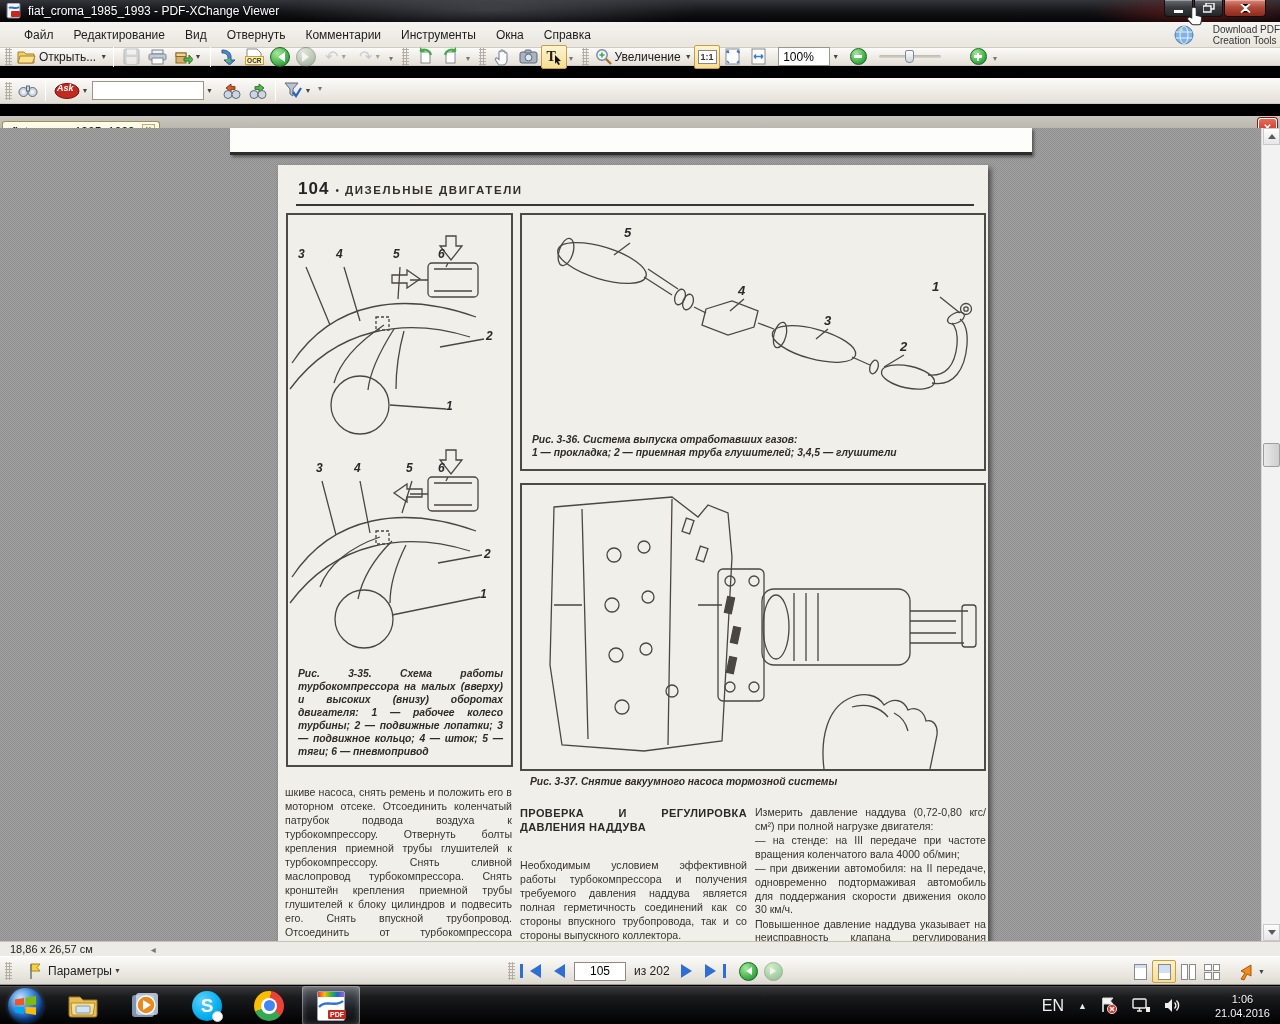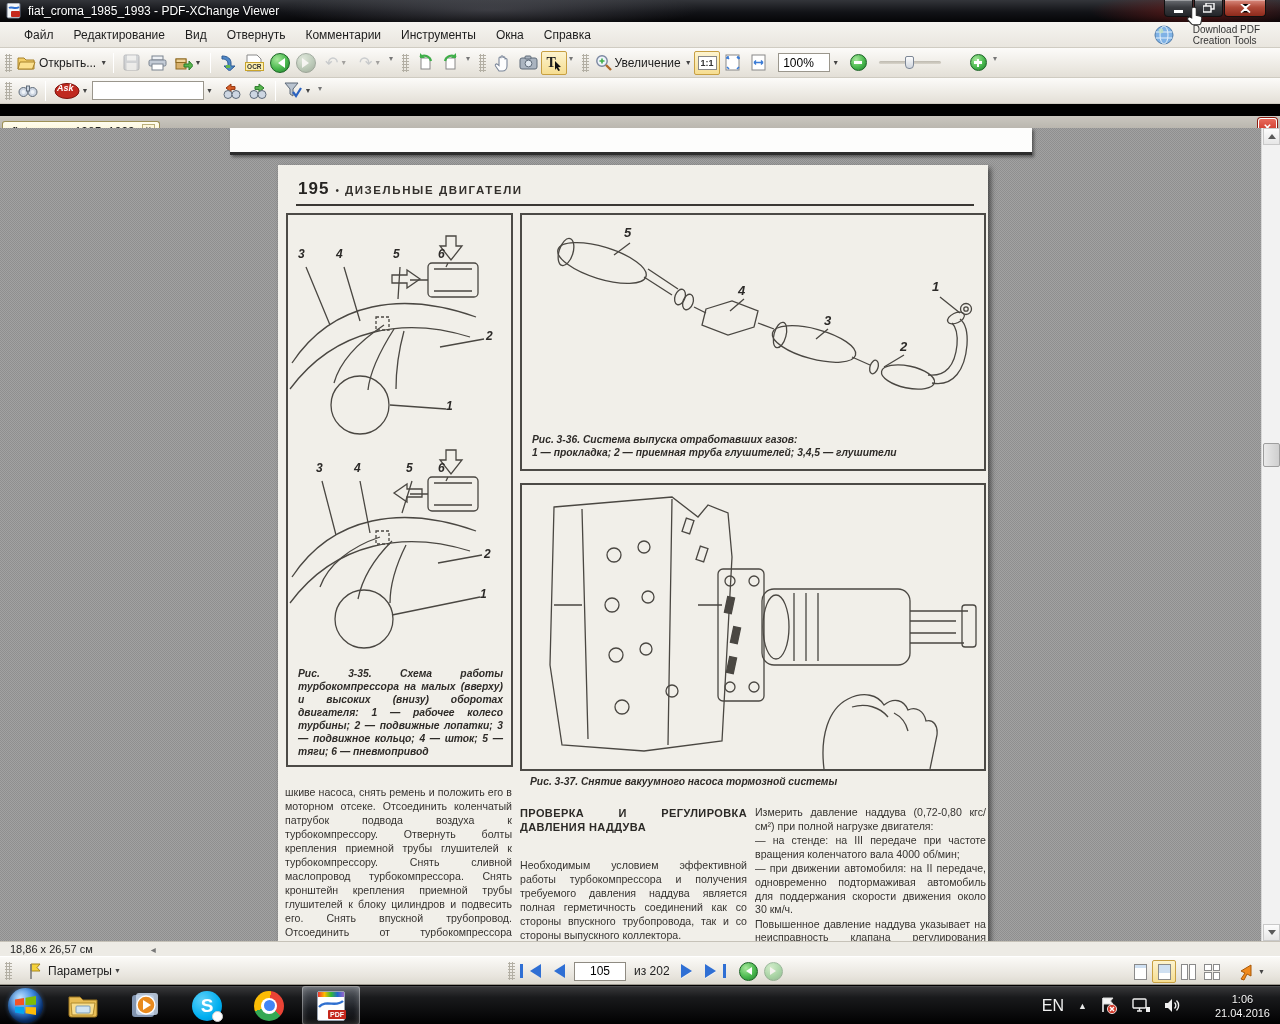--- a/index.html
+++ b/index.html
@@ -19,28 +19,28 @@
   .winbtn { width:29px; height:17px; border:1px solid #101010; border-top:none;
     background:linear-gradient(#6a6d72,#3a3c40 45%,#222428); border-radius:0 0 4px 4px;
     display:flex; align-items:center; justify-content:center; margin-left:1px; box-shadow:inset 0 1px 0 rgba(255,255,255,.35);}
   .winbtn.close { width:42px; background:linear-gradient(#d98a7d,#b14a39 45%,#8d2a1c); }
 
   
   .menubar { position:absolute; left:0; top:22px; width:1280px; height:26px;
     background:linear-gradient(#f6f4f0,#e9e6df); border-bottom:1px solid #d0ccc2; display:flex; align-items:center; }
   .menu-item { font-size:12px; color:#1d1d1d; padding:10px 10px; }
   .menu-item:first-child { margin-left:14px; }
-  .promo { position:absolute; right:20px; top:0px; height:26px; display:flex; align-items:center; font-size:10px; color:#333; line-height:11px;gap:13px; }
+  .promo { position:absolute; right:0; top:0px; height:26px; display:flex; align-items:center; font-size:10px; color:#333; line-height:11px;gap:13px; }
   .promo .globe { width:22px; height:22px; margin-right:5px; }
   .hand-cursor { position:absolute; right:74px; top:6px; width:20px; height:22px; z-index:50; }
 
   
   .toolbar { position:absolute; left:0; width:1280px; background:linear-gradient(#fcfbf9,#ebe8e1 70%,#e3dfd7);
     border-bottom:1px solid #cfcbc1; display:flex; align-items:center; }
-  .tb1 { top:48px; height:30px;align-items:center; }
+  .tb1 { top:48px; height:18px;align-items:center; }
   .tb2 { top:78px; height:26px; }
   .grip { width:7px; height:18px; margin:0 3px 0 5px;
     background-image:radial-gradient(#b3afa4 1px, transparent 1.1px); background-size:3px 3px; }
   .sep { width:1px; height:20px; background:#c6c2b8; border-right:1px solid #fff; margin:0 4px; }
   .tbtn { height:24px; min-width:26px; display:flex; align-items:center; justify-content:center; padding:0 2px; position:relative; }
   .tbtn.disabled { opacity:.45; filter:grayscale(.7); }
   .tbtn.active-tool { background:linear-gradient(#fdf4d0,#f6dd90); border:1px solid #c79f42; border-radius:2px; }
   .dd { font-size:7px; color:#444; margin-left:2px; }
   .ovf { font-size:8px; color:#777; margin:6px 4px 0 2px; align-self:flex-start; }
   .tb-label { font-size:12px; color:#1d1d1d; margin:0 2px; }
@@ -414,21 +414,21 @@
     <div class="doc-close">
         <span>✕</span>
       </div>
   </div>
 
   <div class="docarea">
     <div class="prev-page"></div>
 
     <div class="page">
       <div class="page-head">
-        <span class="pg-num">195</span>
+        <span class="pg-num">104</span>
         <span class="pg-bullet">•</span>
         <span class="pg-sec">ДИЗЕЛЬНЫЕ  ДВИГАТЕЛИ</span>
       </div>
       <div class="head-rule"></div>
 
       <div class="figbox fig35">
         <div class="diagram-wrap" style="top:18px; height:212px;">
           <svg class="lineart" viewBox="0 0 223 212" width="223" height="212" style="left:0;top:0;">
             <path d="M158 3 h10 v10 h6 l-11 14 -11 -14 h6 z"></path>
             <rect x="140" y="30" width="50" height="34" rx="4"></rect>

